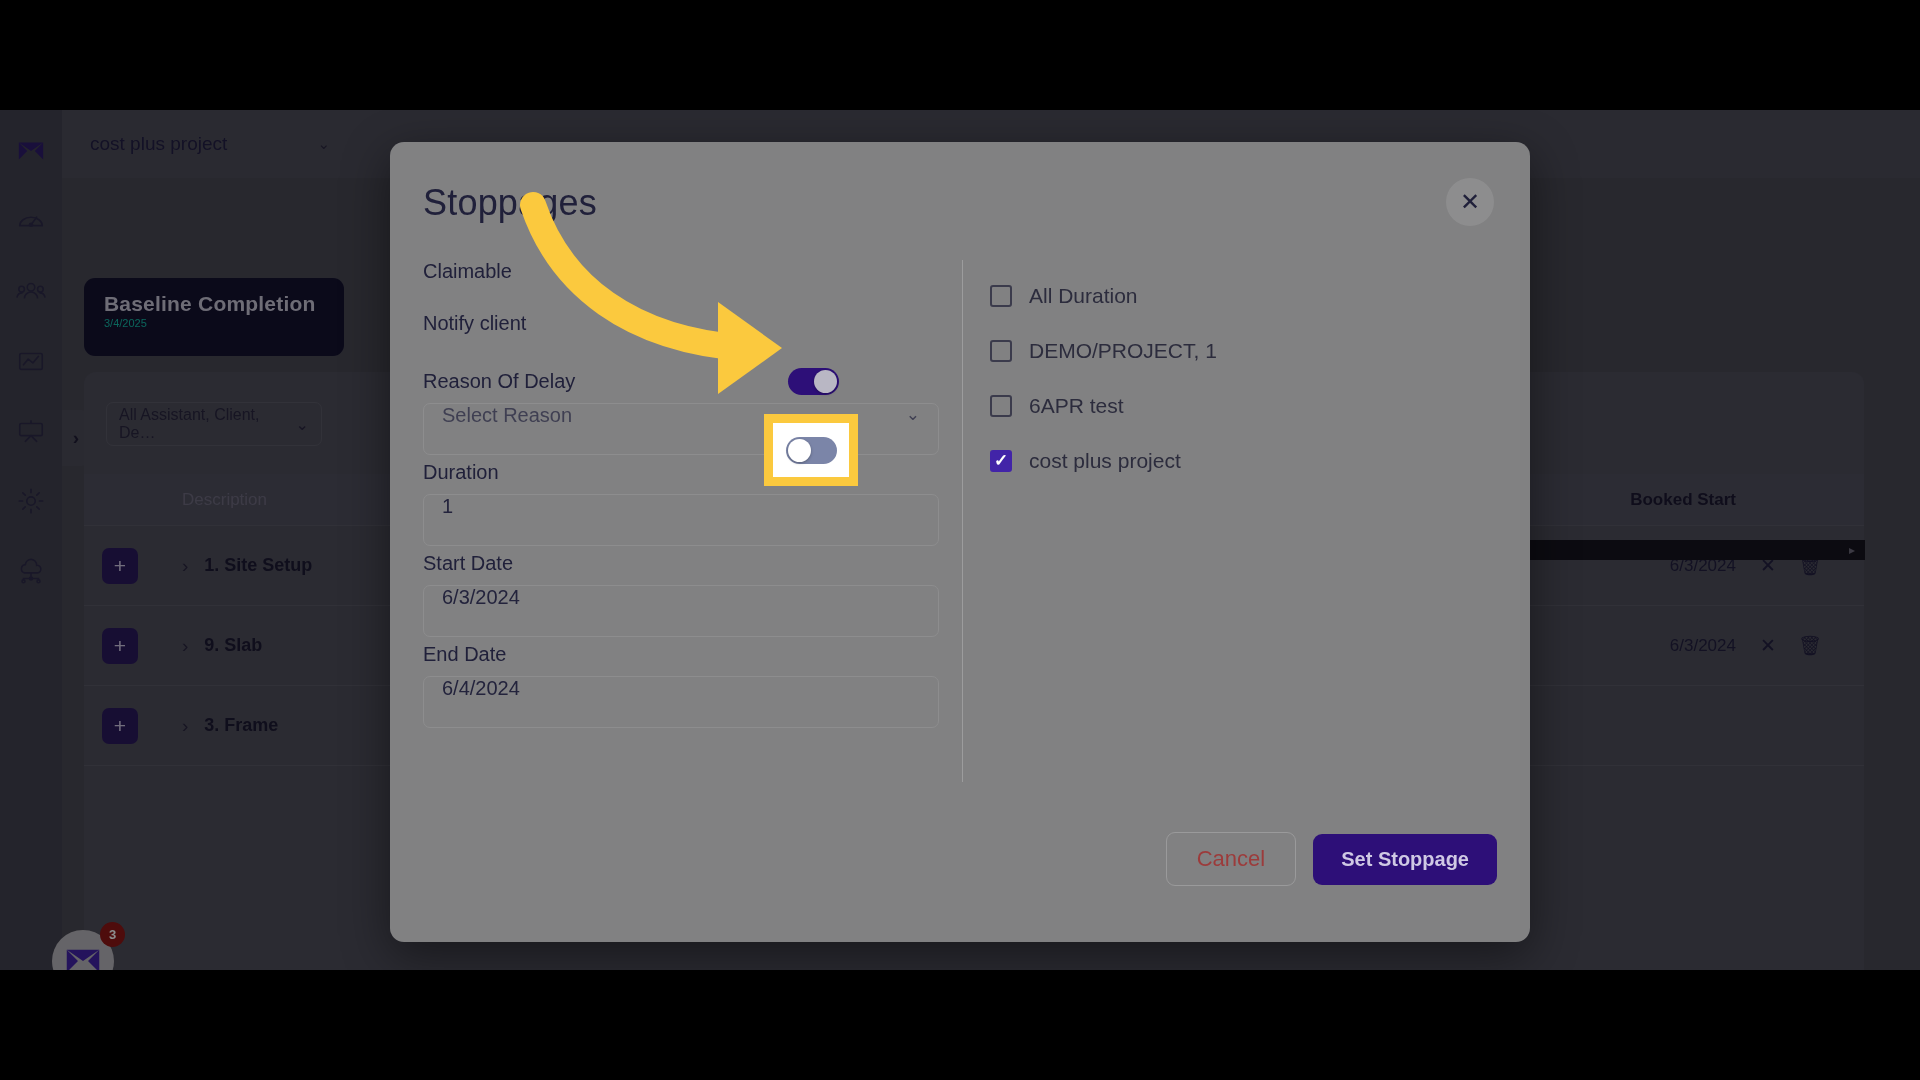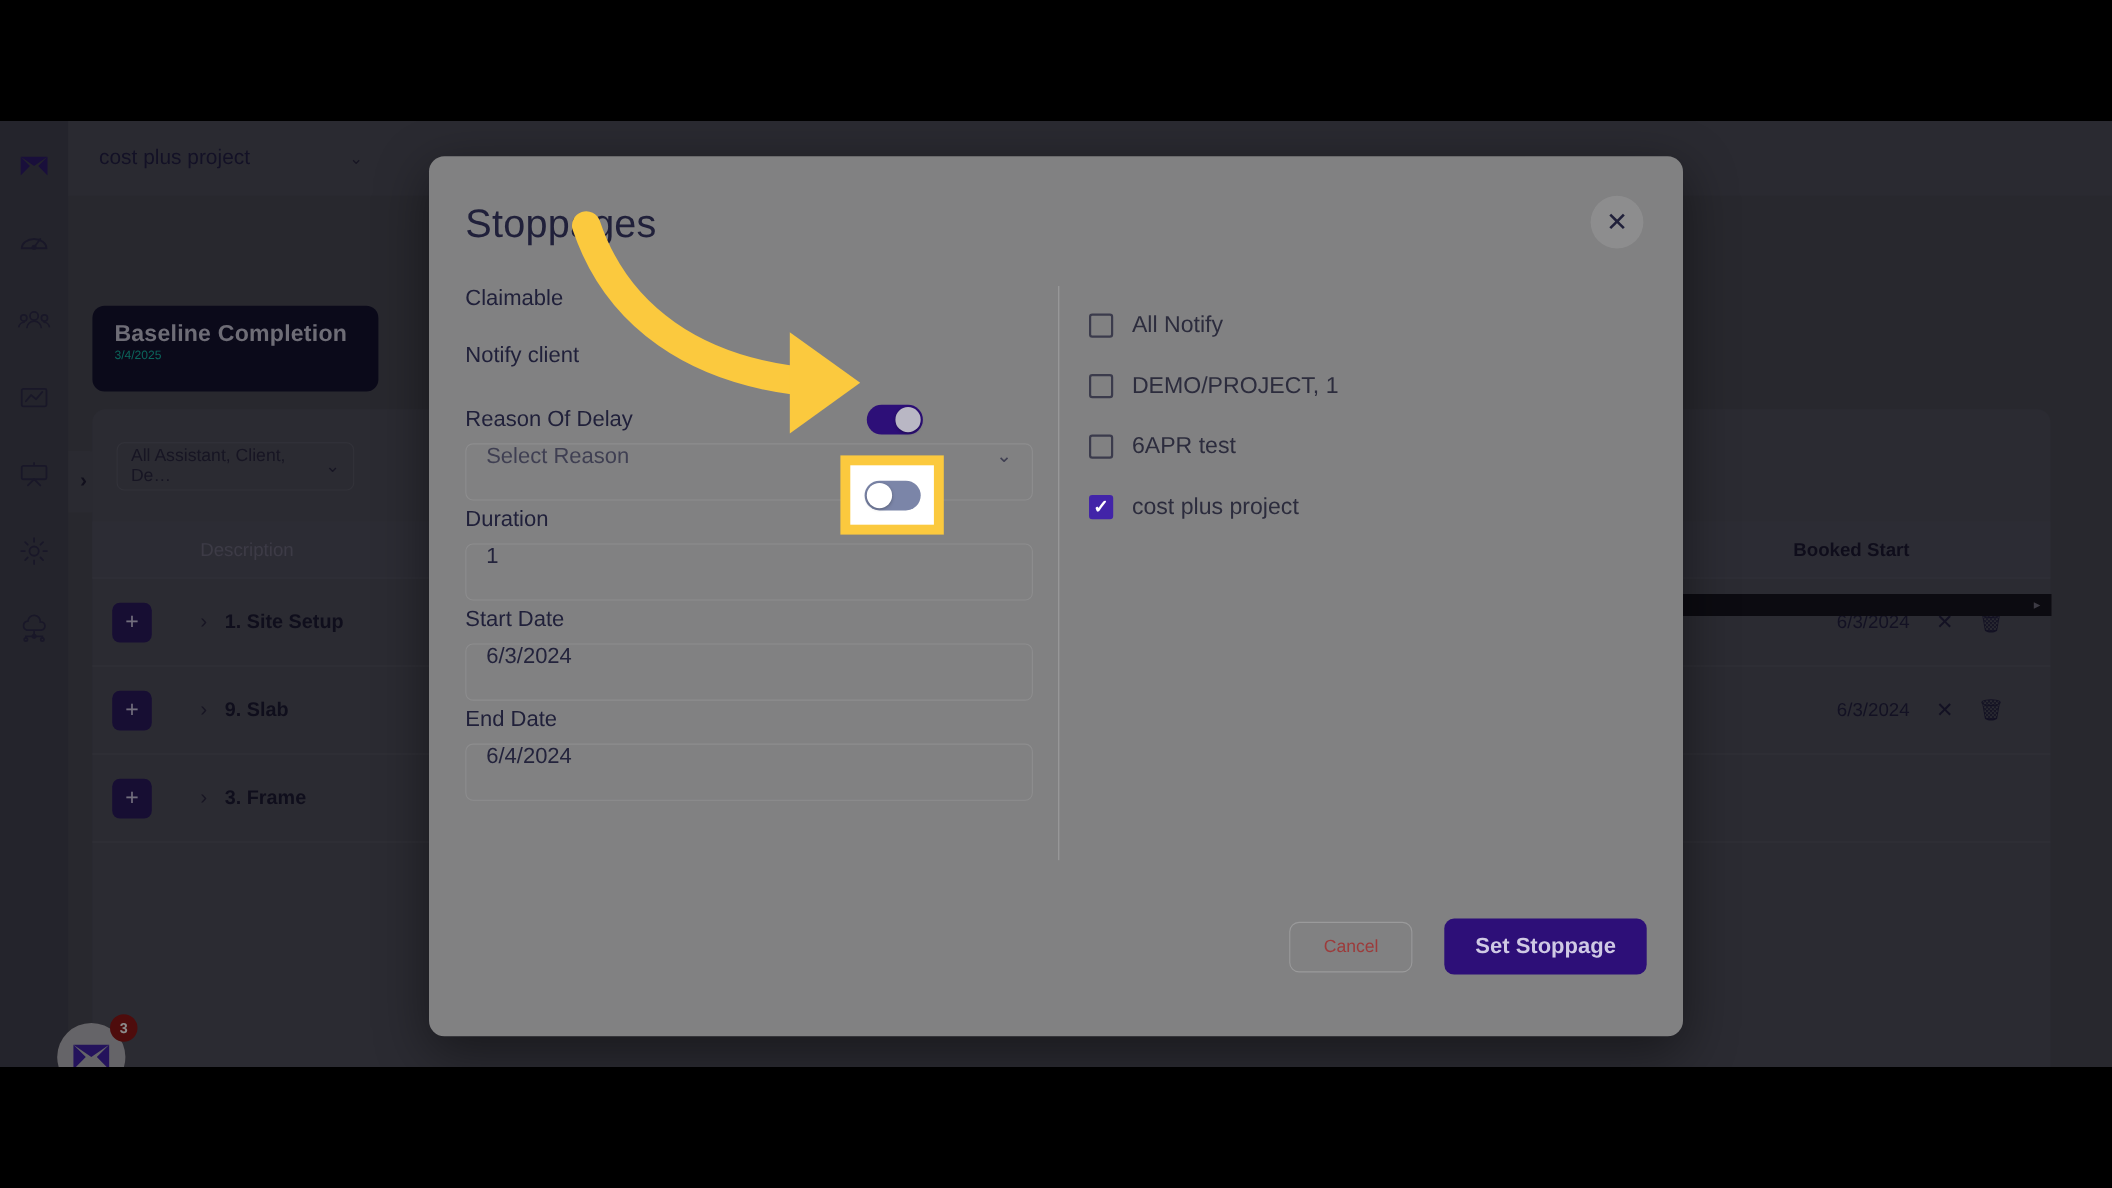--- a/index.html
+++ b/index.html
@@ -239,27 +239,27 @@
     font-weight: 700;
   }
   .chk-label { color:#2c2c3d; font-size: 21px; }
   
   #modal-footer {
     position:absolute; right: 33px; bottom: 56px;
     display:flex; align-items:center; gap: 17px;
   }
   #btn-cancel {
     border: 1px solid #9a9a9b; border-radius: 9px;
-    padding: 13px 30px; color: #9c3b3b; font-size: 16px;
+    padding: 13px 30px; color: #9c3b3b; font-size: 22px;
     background: transparent;
   }
   #btn-set {
     background: #2d0f78; color: #cfc9e4;
     border-radius: 9px; padding: 14px 28px;
-    font-size: 20px; font-weight: 700; margin-left: 12px;
+    font-size: 20px; font-weight: 700;
   }
   
   #arrow { position:absolute; left: 500px; top: 190px; pointer-events:none; }
 </style>
 </head>
 <body>
 
 <div id="stage">
 
   <div id="app">
@@ -467,21 +467,21 @@
               <span class="knob"></span>
             </span>
         </div>
       </div>
 
       <div id="divider"></div>
 
       <div id="check-col">
         <div class="chk-row">
           <span class="chk"></span>
-          <span class="chk-label">All Notify</span>
+          <span class="chk-label">All Duration</span>
         </div>
         <div class="chk-row">
           <span class="chk"></span>
           <span class="chk-label">DEMO/PROJECT, 1</span>
         </div>
         <div class="chk-row">
           <span class="chk"></span>
           <span class="chk-label">6APR test</span>
         </div>
         <div class="chk-row">

